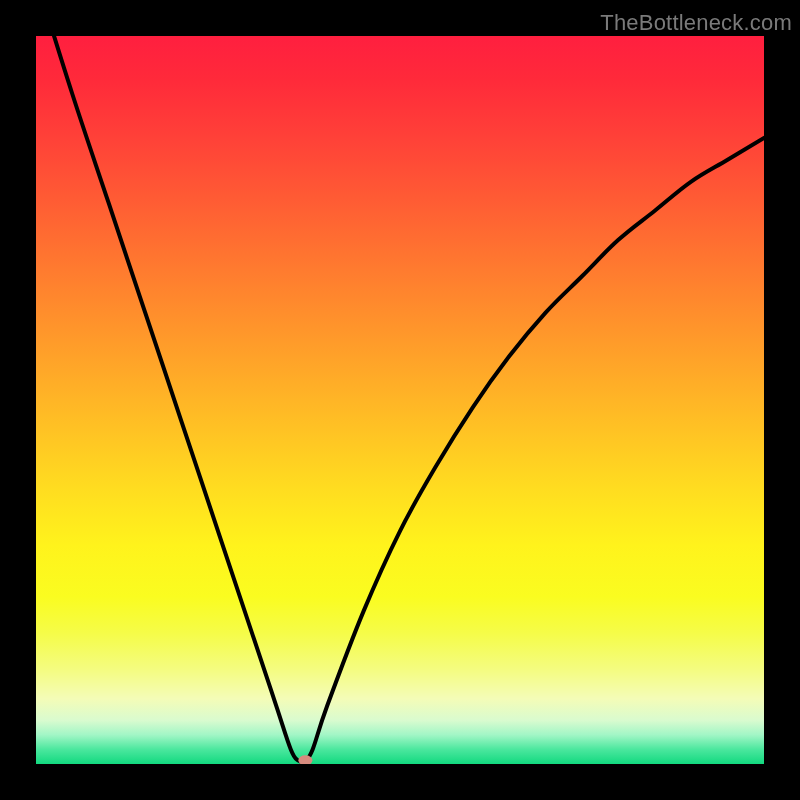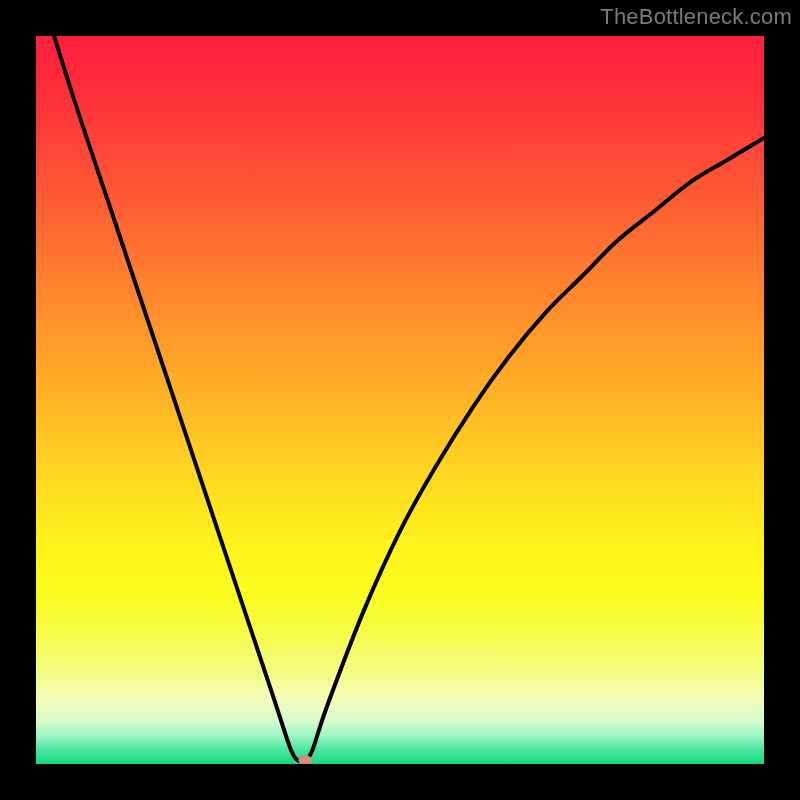--- a/index.html
+++ b/index.html
@@ -51,21 +51,21 @@
     );
   }
   svg.curve {
     position: absolute;
     left: 0; top: 0;
     width: 728px; height: 728px;
     overflow: visible;
   }
   .watermark {
     position: absolute;
-    top: 4px;
+    top: 10px;
     right: 8px;
     color: #7a7a7a;
     font-size: 22px;
     font-weight: 500;
     letter-spacing: 0.2px;
   }
 </style>
 </head>
 <body>
 

